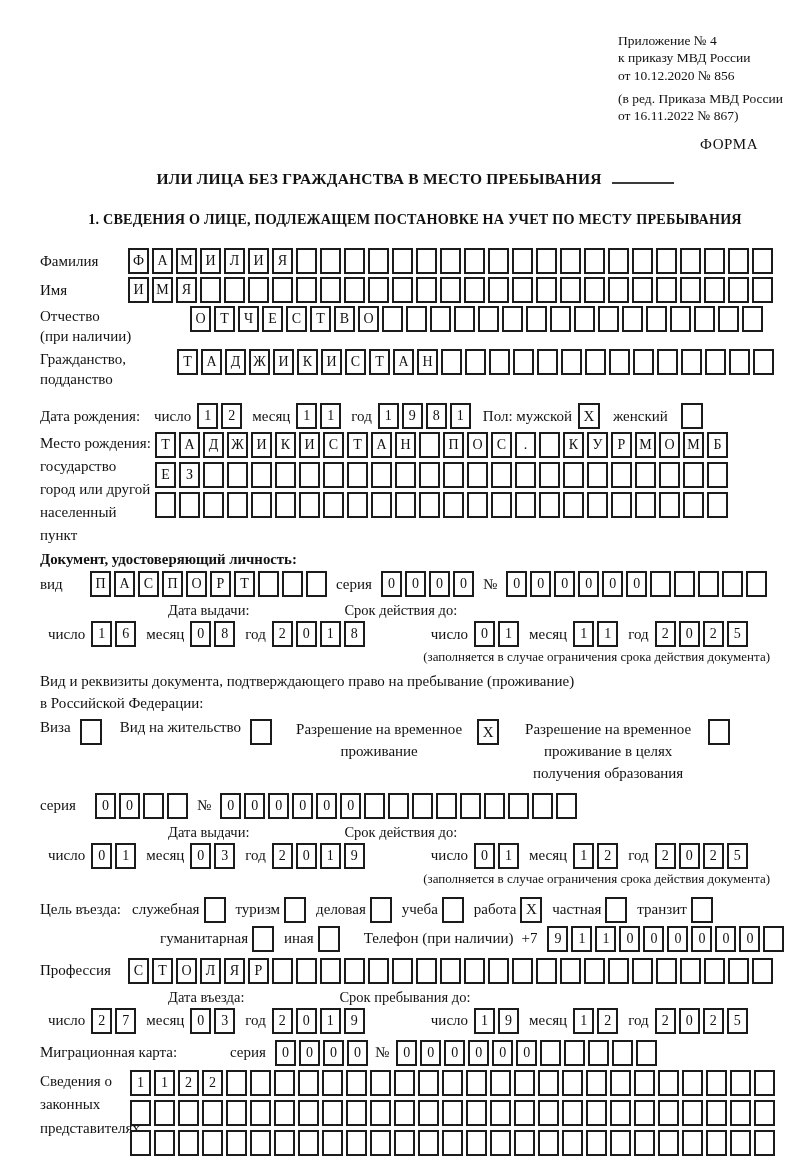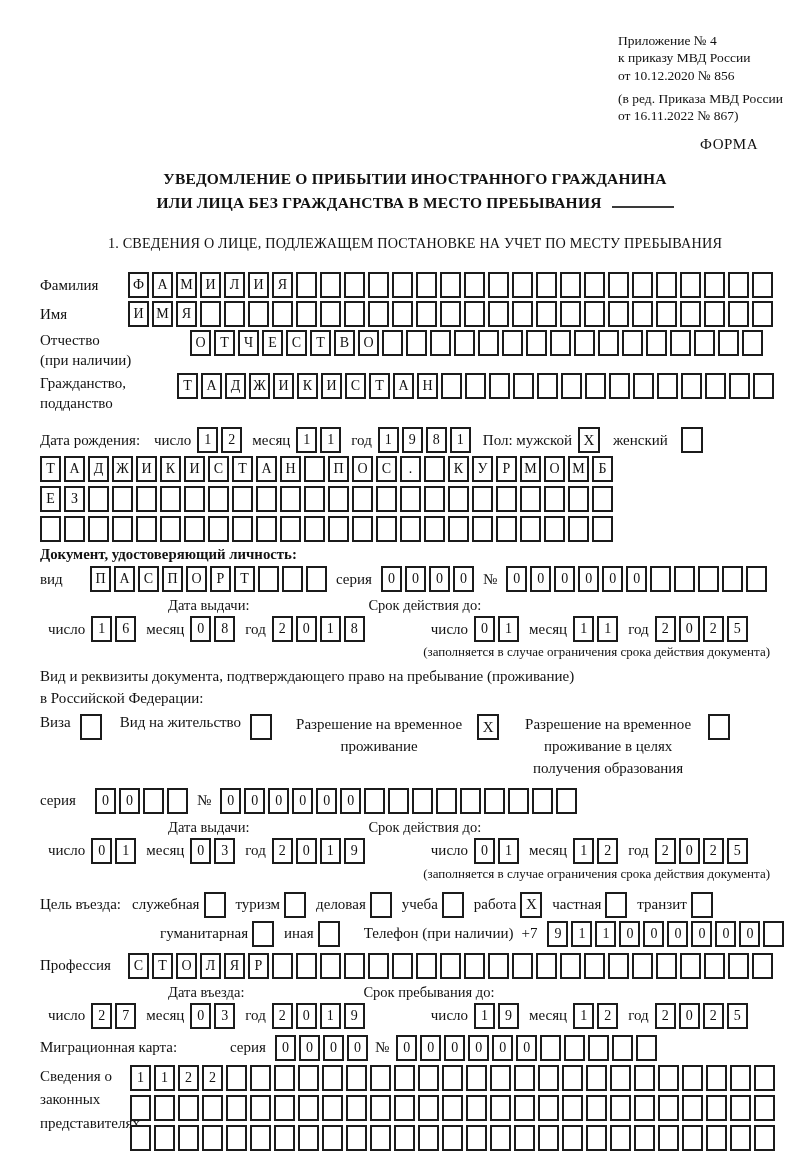--- a/index.html
+++ b/index.html
@@ -10,21 +10,21 @@
   }
   .page{width:800px;height:903px;padding:32px 10px 1px 40px;position:relative}
 
   
   .ref{margin-left:578px;width:180px;font-size:13.5px;line-height:1.28}
   .ref .gap{height:6px}
   .forma{margin-top:12px;padding-right:32px;text-align:right;font-weight:normal;font-size:15px;letter-spacing:.5px}
 
   .title{margin-top:14px;text-align:center;font-weight:bold;font-size:15.5px;line-height:1.55;letter-spacing:.2px}
   .blank-line{display:inline-block;width:62px;height:.85em;border-bottom:2px solid #3a3a3a;margin-left:10px}
-  .sec{margin-top:20px;text-align:center;font-weight:normal;font-size:14.2px;letter-spacing:.2px}
+  .sec{margin-top:20px;text-align:center;font-weight:bold;font-size:14.2px;letter-spacing:.2px}
 
   .row{display:flex;align-items:center;margin-top:3px;white-space:nowrap}
   .row.top{align-items:flex-start}
   .lbl{flex:0 0 auto}
   .ml2{line-height:20px}
   .w88{width:88px}.w50{width:50px}.w105{width:106px}.w150{width:150px}.w137{width:137px}.w92{width:92px}.w152{width:152px}
   .mt20{margin-top:20px}.mt14{margin-top:14px}.mt8{margin-top:8px}.mt10{margin-top:10px}.mt6{margin-top:6px}
 
   .boxes{display:flex;gap:3px;flex:0 0 auto}
   .cell{
@@ -43,21 +43,21 @@
   
   .bp{display:flex;margin-top:3px}
   .bp-labels{width:115px;flex:0 0 115px;line-height:23px}
   .bp-rows .boxes{margin-top:0}
   .bp-rows .boxes + .boxes{margin-top:4px}
 
   .doc-head{margin-top:4px;text-align:left;font-weight:bold;font-size:14.8px}
 
   .dheads{display:flex;margin-top:5px;font-size:14.5px}
   .dh1{margin-left:128px}
-  .dh2{margin-left:119px}
+  .dh2{margin-left:95px}
   .drow{display:flex;align-items:center;margin-top:2px;white-space:nowrap}
   .dg{display:inline-flex;align-items:center}
   .dg .dlab{margin:0 6px 0 10px}
   .dg .dlab:first-child{margin-left:8px}
   .dg-right{margin-left:58px}
   .note{margin-top:2px;padding-right:20px;text-align:right;font-size:13px}
 
   .intro{margin-top:8px;font-size:15px}
   .intro2{margin-top:5px}
 
@@ -91,21 +91,20 @@
     <div>к приказу МВД России</div>
     <div>от 10.12.2020 № 856</div>
     <div class="gap"></div>
     <div>(в ред. Приказа МВД России</div>
     <div>от 16.11.2022 № 867)</div>
   </div>
 
   <div class="forma">ФОРМА</div>
 
   <div class="title">
-    <div>УВЕДОМЛЕНИЕ О ПРИБЫТИИ ИНОСТРАННОГО ГРАЖДАНИНА</div>
     <div>
       <span>ИЛИ ЛИЦА БЕЗ ГРАЖДАНСТВА В МЕСТО ПРЕБЫВАНИЯ</span><span class="blank-line"></span>
     </div>
   </div>
 
   <div class="sec">1. СВЕДЕНИЯ О ЛИЦЕ, ПОДЛЕЖАЩЕМ ПОСТАНОВКЕ НА УЧЕТ ПО МЕСТУ ПРЕБЫВАНИЯ</div>
 
   <div class="row mt20">
     <div class="lbl w88">Фамилия</div>
     <div class="boxes">
@@ -260,20 +259,26 @@
           <span class="cell">1</span>
         </span>
       </span>
     <span class="lbl" style="margin-left:12px">Пол: мужской</span>
     <span class="chk" style="margin-left:6px">X</span>
     <span class="lbl" style="margin-left:13px">женский</span>
     <span class="chk" style="margin-left:13px"></span>
   </div>
 
   <div class="bp">
+    <div class="bp-labels">
+      <div>Место рождения:</div>
+      <div>государство</div>
+      <div>город или другой</div>
+      <div>населенный пункт</div>
+    </div>
     <div class="bp-rows">
       <div class="boxes">
           <span class="cell">Т</span>
           <span class="cell">А</span>
           <span class="cell">Д</span>
           <span class="cell">Ж</span>
           <span class="cell">И</span>
           <span class="cell">К</span>
           <span class="cell">И</span>
           <span class="cell">С</span>

